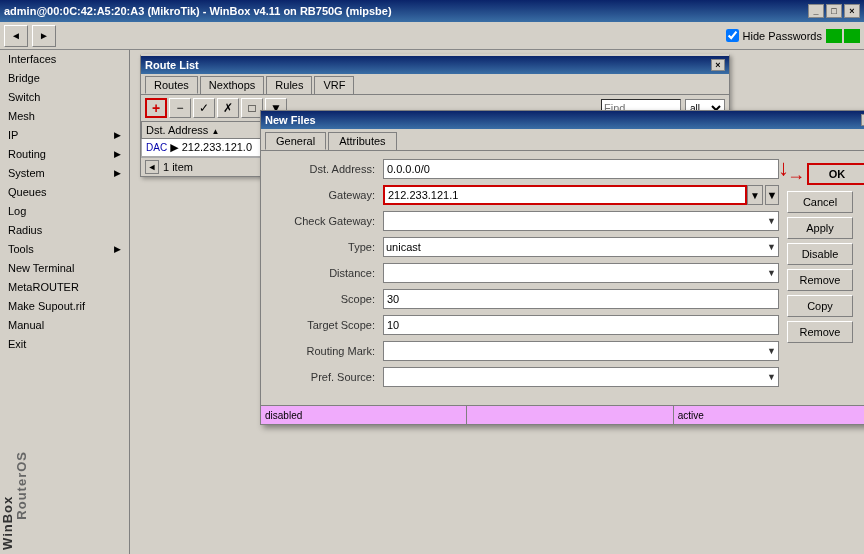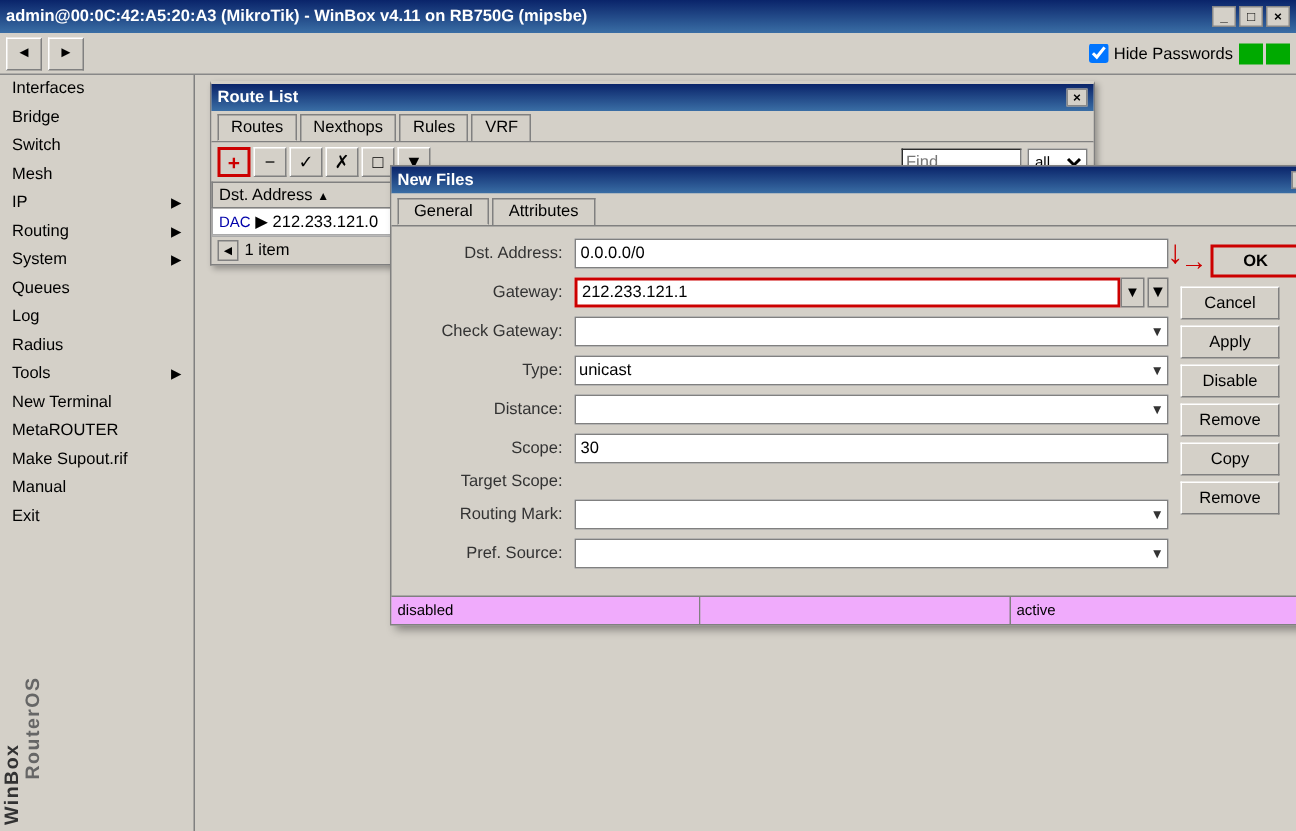--- a/index.html
+++ b/index.html
@@ -615,20 +615,21 @@
             </div>
           </div>
 
           <div class="form-row">
             <span class="form-label">Scope:</span>
             <input class="form-input" type="text" style="flex: 1 1 0%; height: 20px; border: 1px solid rgb(128, 128, 128); font-size: 11px; padding: 0px 3px;" value="30">
           </div>
 
           <div class="form-row">
             <span class="form-label">Target Scope:</span>
+            <input class="form-input" type="text" style="flex: 1 1 0%; height: 20px; border: 1px solid rgb(128, 128, 128); font-size: 11px; padding: 0px 3px;" value="10">
           </div>
 
           <div class="form-row">
             <span class="form-label">Routing Mark:</span>
             <div class="form-dropdown">
               <span></span>
               <span class="dropdown-arrow">▼</span>
             </div>
           </div>
 

